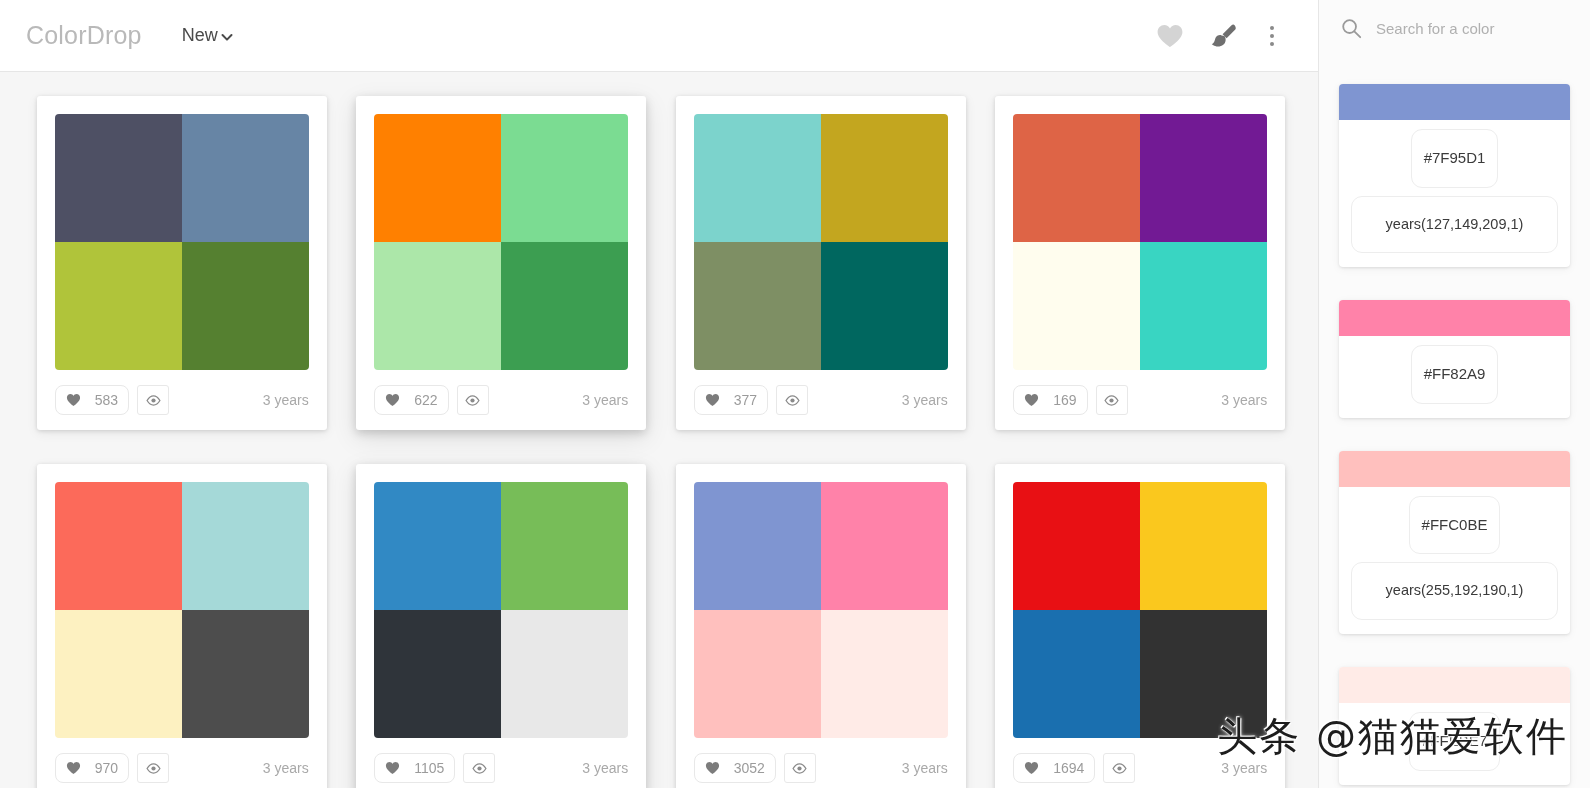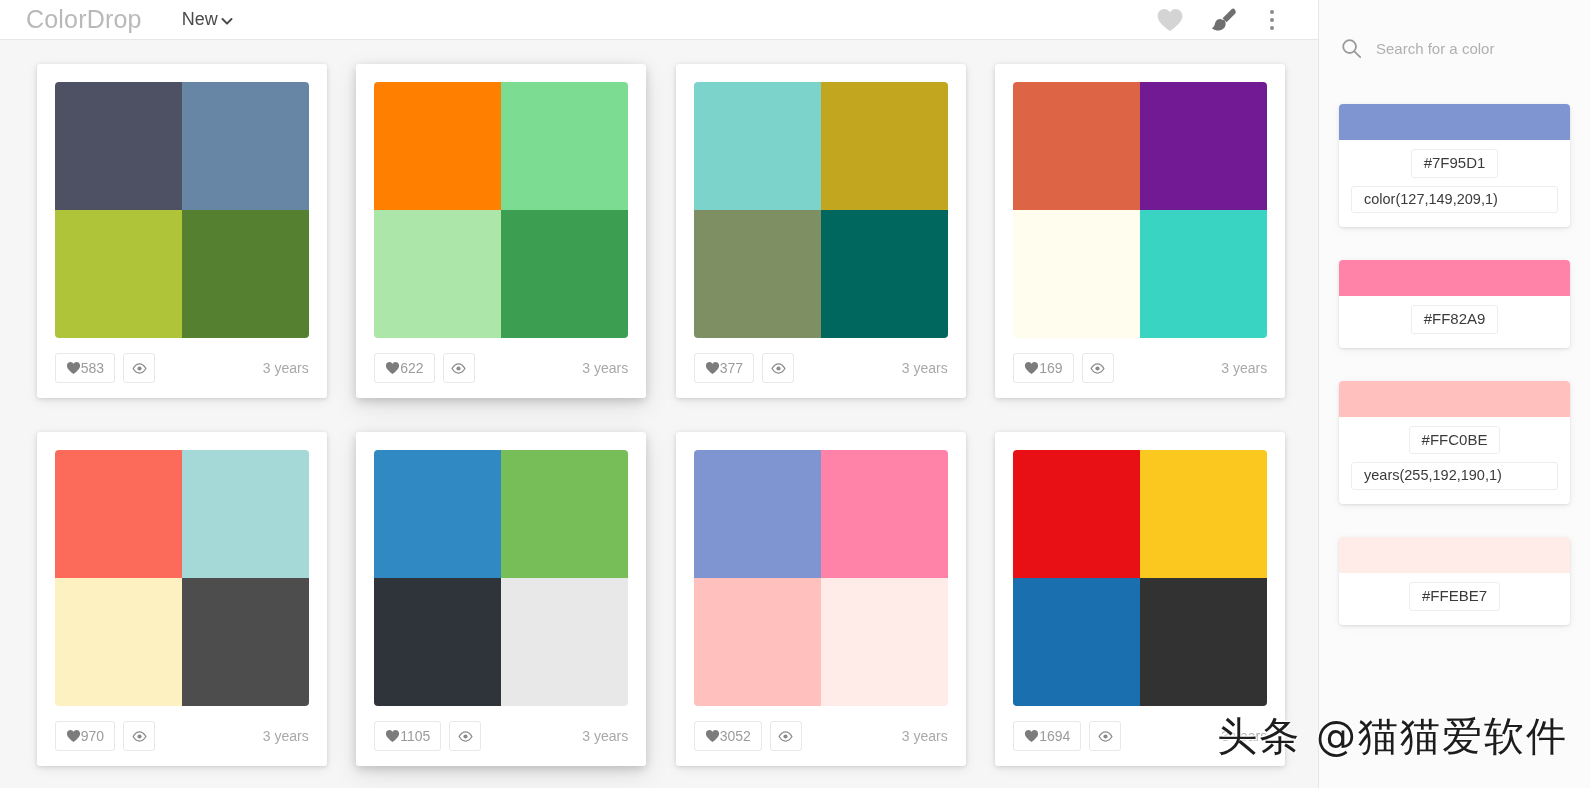--- a/index.html
+++ b/index.html
@@ -28,21 +28,21 @@
   .main-col {
     width: 1318px;
     height: 788px;
     position: relative;
     background: #f6f6f6;
     overflow: hidden;
   }
 
   
   .topbar {
-    height: 40px;
+    height: 72px;
     background: #ffffff;
     border-bottom: 1px solid #e6e6e6;
     display: flex;
     align-items: center;
     padding: 0 24px 0 26px;
     position: relative;
     z-index: 20;
   }
 
   .brand {
@@ -116,25 +116,25 @@
   .card-foot {
     height: 60px;
     display: flex;
     align-items: center;
     padding: 0 18px;
   }
 
   .btn-like {
     display: flex;
     align-items: center;
-    gap: 0;
+    gap: 14px;
     height: 30px;
     padding: 0 10px;
     border: 1px solid #e8e8e8;
-    border-radius: 3px;
+    border-radius: 8px;
     background: #fff;
     cursor: pointer;
   }
   .btn-like .cnt { font-size: 14px; color: #9b9b9b; line-height: 1; }
   .btn-like svg { display: block; }
 
   .btn-eye {
     display: flex;
     align-items: center;
     justify-content: center;
@@ -162,21 +162,20 @@
     overflow: hidden;
   }
 
   .search-row {
     height: 56px;
     display: flex;
     align-items: center;
     gap: 14px;
     padding: 0 20px 0 22px;
     background: #fbfbfb;
-    margin-top: 20px;
   }
   .search-row .sicon svg { display: block; }
   .search-input {
     border: 0;
     outline: 0;
     background: transparent;
     font-family: "Liberation Sans", sans-serif;
     font-size: 15px;
     color: #5a5a5a;
     width: 180px;
@@ -191,25 +190,26 @@
     box-shadow: 0 1px 3px rgba(0,0,0,.10), 0 2px 10px rgba(0,0,0,.05);
     margin-bottom: 33px;
     overflow: hidden;
   }
   .color-bar { height: 36px; width: 100%; }
 
   .cc-body { padding: 9px 12px 14px 12px; display: flex; flex-direction: column; align-items: center; gap: 8px; }
 
   .val-hex, .val-rgba {
     border: 1px solid #ededed;
-    border-radius: 3px;
+    border-radius: 11px;
     background: #fff;
     font-size: 15px;
     color: #3b3b3b;
-    padding: 5px 12px;
+    text-align: center;
+    padding: 20px 12px;
     line-height: 1.1;
     white-space: nowrap;
     cursor: pointer;
   }
   .val-rgba { font-size: 14.5px; width: 100%; }
 
   
   .watermark {
     position: absolute;
     right: 22px;
@@ -536,21 +536,21 @@
       </span>
       <input class="search-input" type="text" placeholder="Search for a color" style="">
     </div>
 
     <div class="color-list">
 
       <div class="color-card">
         <div class="color-bar" style="background: rgb(127, 149, 209);"></div>
         <div class="cc-body">
           <div class="val-hex">#7F95D1</div>
-          <div class="val-rgba">color(127,149,209,1)</div>
+          <div class="val-rgba">years(127,149,209,1)</div>
         </div>
       </div>
 
       <div class="color-card">
         <div class="color-bar" style="background: rgb(255, 130, 169);"></div>
         <div class="cc-body">
           <div class="val-hex">#FF82A9</div>
         </div>
       </div>
 

